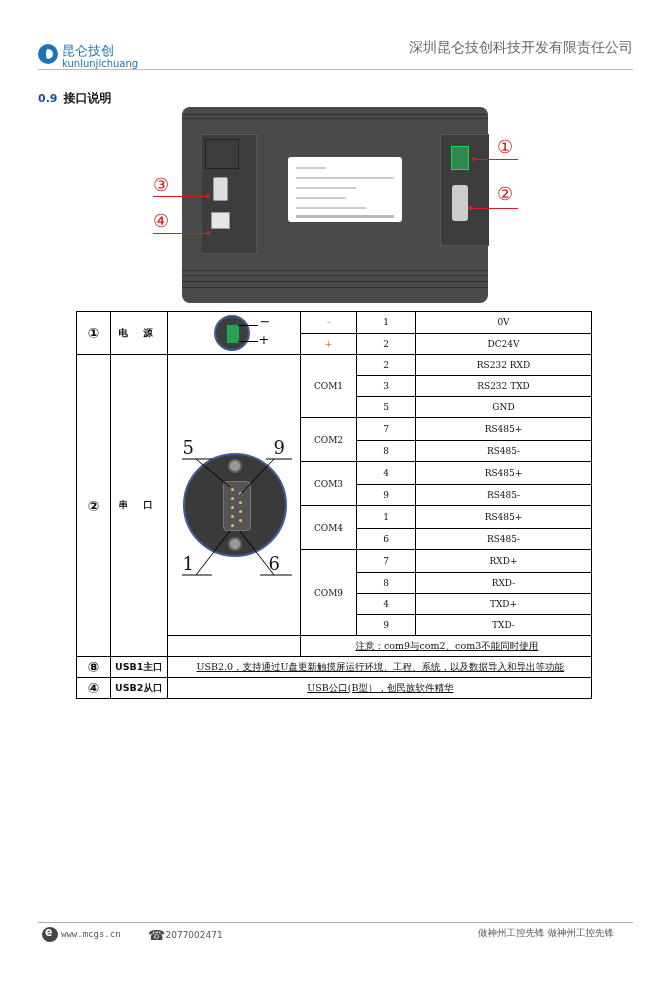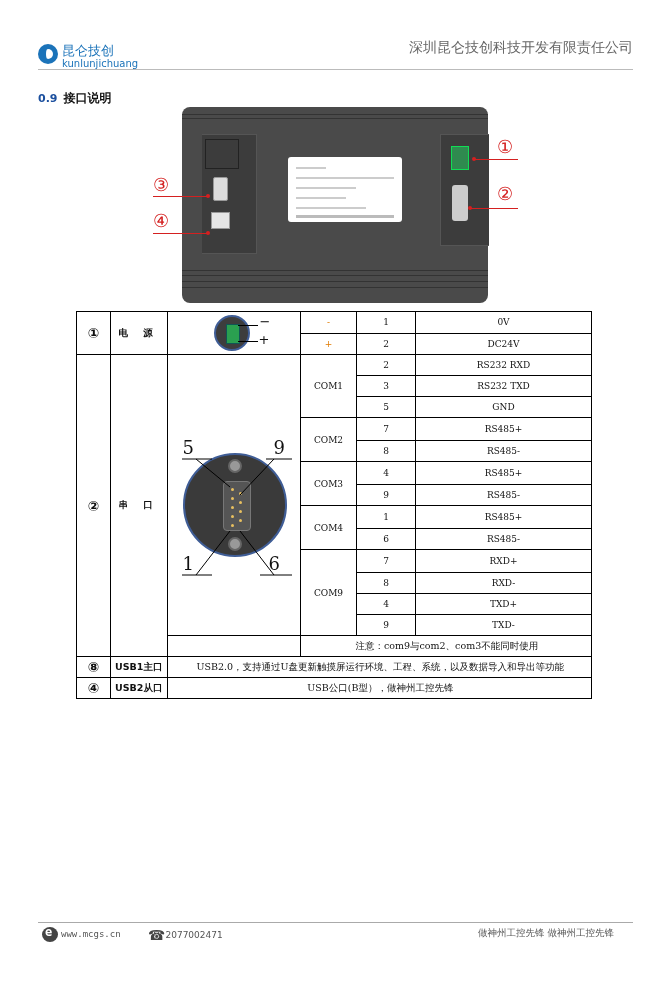--- a/index.html
+++ b/index.html
@@ -29,21 +29,21 @@
   .db9 { left:11px; top:50px; width:16px; height:36px; background:#ccc; border-radius:3px; }
   .callout { font-family:"DejaVu Serif", serif; font-size:18px; color:#d42020; line-height:18px; }
   .cline { height:1px; background:#d42020; }
   .cdot { width:4px; height:4px; border-radius:50%; background:#d42020; }
   
   table.spec { position:absolute; left:76px; top:311px; width:516px; border-collapse:collapse; font-family:"DejaVu Serif", serif; font-size:9px; }
   table.spec td { border:1px solid #000; text-align:center; padding:0; height:20px; }
   .circ { font-size:14px; font-weight:bold; font-family:"DejaVu Sans", sans-serif; }
   .name { font-weight:bold; font-family:"DejaVu Sans", sans-serif; font-size:9.5px; letter-spacing:6px;margin-left:12px; }
   .usbname { font-weight:bold; font-family:"DejaVu Sans", sans-serif; font-size:9.5px; letter-spacing:0; }
-  .left { text-align:left; padding-left:2px !important; }
+  .left { text-align:left; padding-left:2px !important;text-decoration:underline; }
   .minus { color:#e07a00; }
   .note { font-size:9.5px; }
   
   .pwr-wrap { position:relative; width:132px; height:42px; }
   .pwr-circ { position:absolute; left:46px; top:3px; width:36px; height:36px; border-radius:50%; background:#3d3d3d; border:2px solid #3f5d96; box-sizing:border-box; }
   .pwr-green { position:absolute; left:10px; top:7px; width:12px; height:18px; background:#2aa050; border:1px solid #155; }
   .pwr-label { position:absolute; font-size:13px; font-family:"DejaVu Sans", sans-serif; }
   .pwr-lead { position:absolute; height:1px; background:#000; }
   
   .db-wrap { position:relative; width:132px; height:300px; }
@@ -252,21 +252,21 @@
 
   <tr>
     <td class="circ">⑧</td>
     <td class="usbname">USB1主口</td>
     <td colspan="4" class="left note">USB2.0，支持通过U盘更新触摸屏运行环境、工程、系统，以及数据导入和导出等功能</td>
   </tr>
 
   <tr>
     <td class="circ">④</td>
     <td class="usbname">USB2从口</td>
-    <td colspan="4" class="left note">USB公口(B型），做神州工控先锋</td>
+    <td colspan="4" class="left note">USB公口(B型），创民族软件精华</td>
   </tr>
 </tbody>
   </table>
 
 <div class="abs ftr-line"></div>
 <div class="abs ftr-web">
   <span class="ie-icon"></span><span>www.mcgs.cn</span>
 </div>
 <div class="abs ftr-phone">
   <span style="font-size:14px;vertical-align:middle;color:#444">☎</span><span>2077002471</span>

